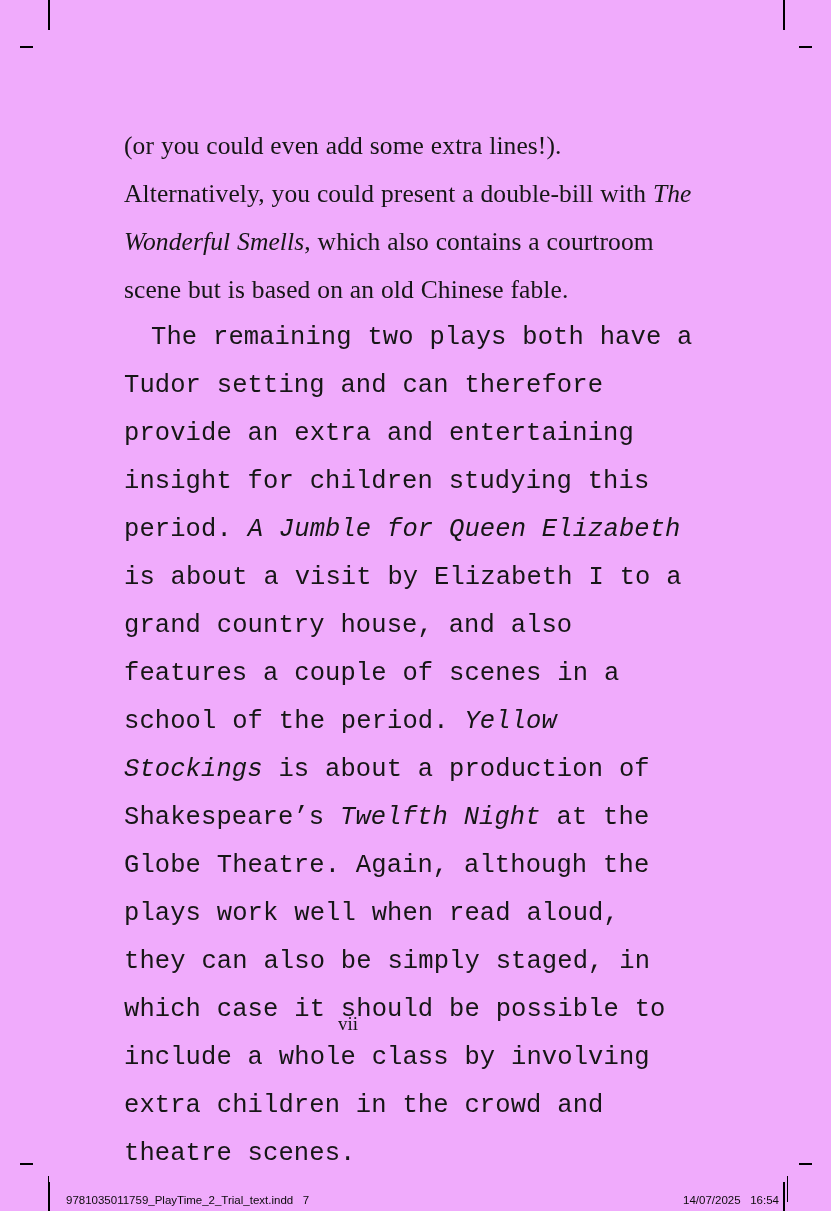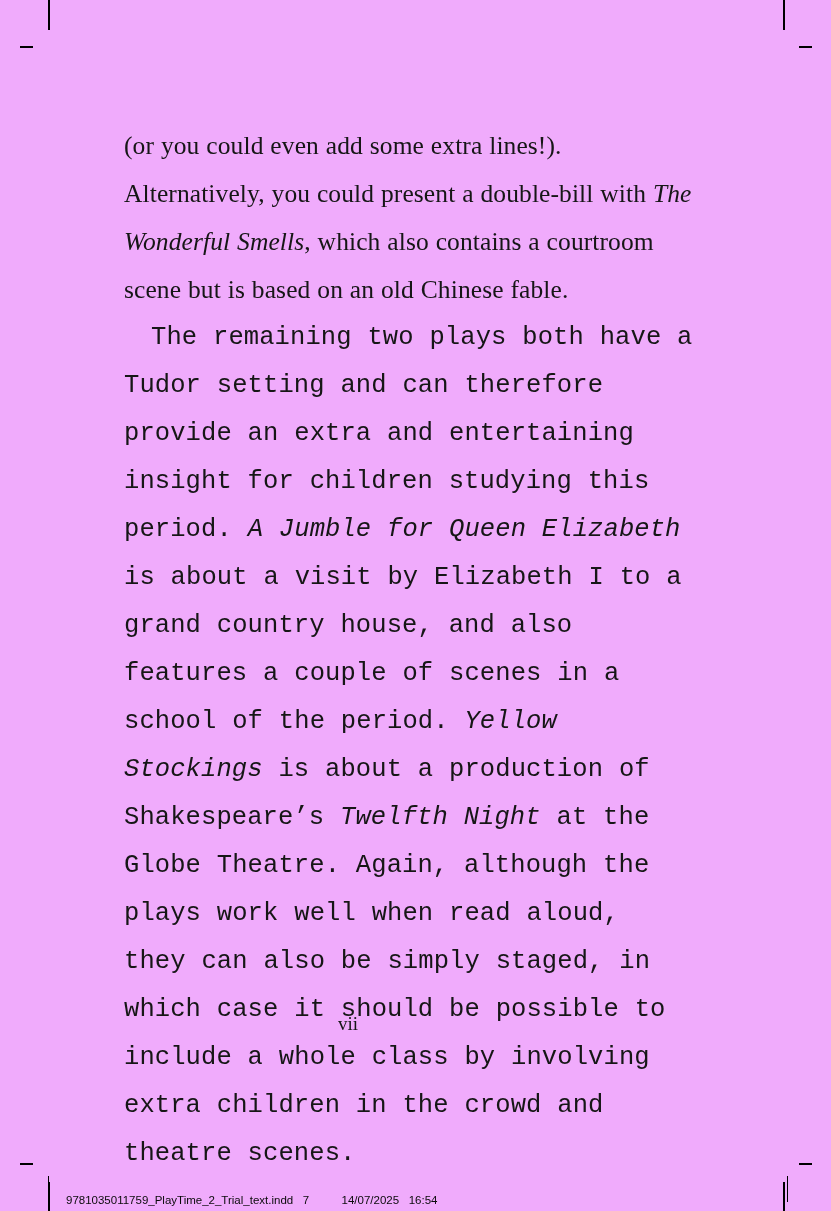--- a/index.html
+++ b/index.html
@@ -103,21 +103,21 @@
     font-size: 11.5px;
     line-height: 16px;
     color: #0b0b0b;
     white-space: pre;
     margin-top: 12px;
   }
   .slug-filename { left: 66px; }
   .slug-stamp {
     left: 0;
     width: 779px;
-    text-align: center;
+    text-align: right;
   }
 </style>
 </head>
 <body>
 
 <div class="page-sheet">
 
   <div class="crop-mark crop-v crop-tl-v"></div>
   <div class="crop-mark crop-h crop-tl-h"></div>
   <div class="crop-mark crop-v crop-tr-v"></div>

